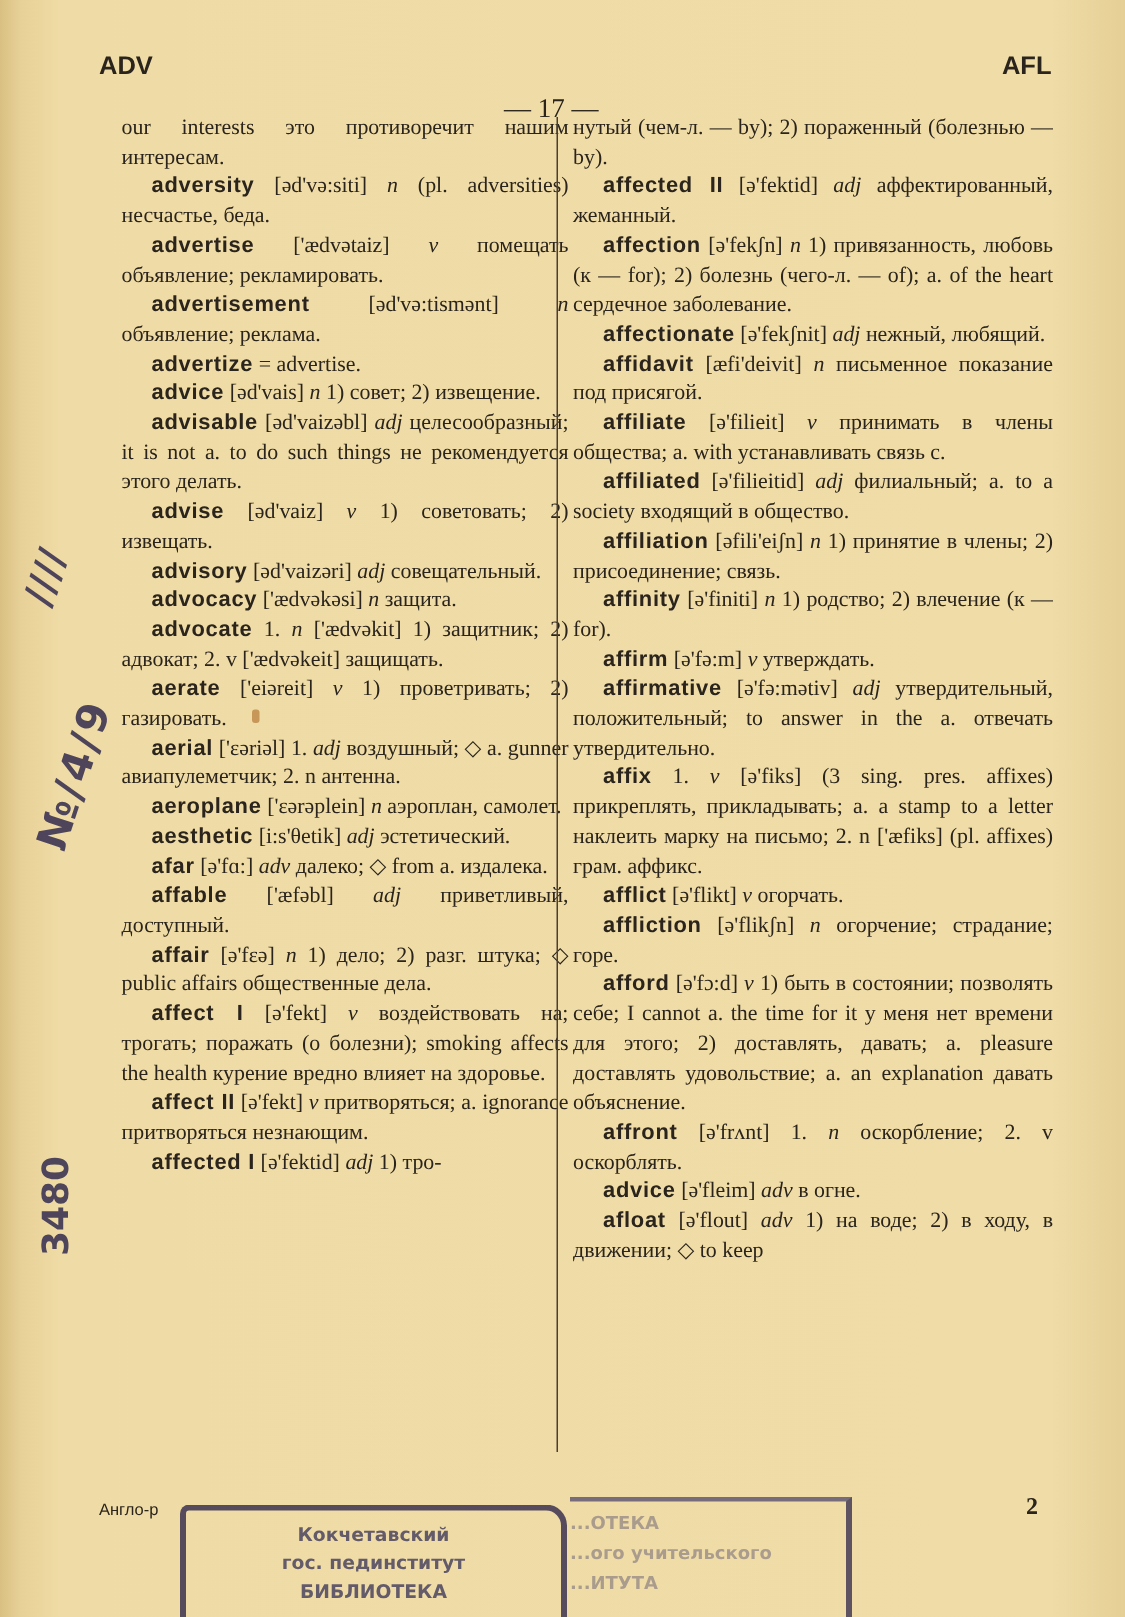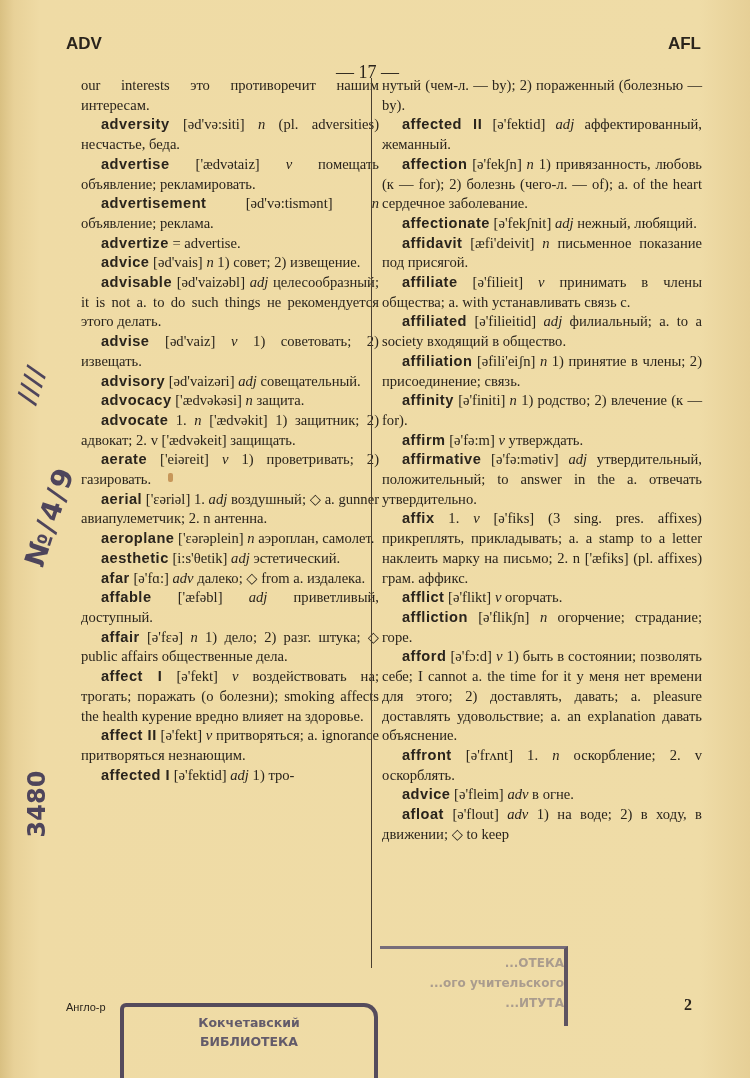--- a/index.html
+++ b/index.html
@@ -50,24 +50,24 @@
   .stamp {
     position: absolute; left: 120px; top: 1003px; width: 258px; height: 75px;
     border: 4px solid #3b3350; border-radius: 6px 14px 0 0;
     border-bottom: none;
     box-sizing: border-box;
     font-family: "DejaVu Sans", sans-serif; font-weight: bold;
     color: #4b4560; text-align: center; font-size: 12.5px; line-height: 19px;
     padding-top: 6px; opacity: 0.85;
   }
   .stamp2 {
-    position: absolute; left: 380px; top: 946px; width: 188px; height: 80px;
+    position: absolute; left: 380px; top: 998px; width: 188px; height: 80px;
     border-right: 4px solid #3b3350; border-top: 3px solid #5a5270;
     font-family: "DejaVu Sans", sans-serif; font-weight: bold;
-    color: #9a8d88; text-align: right; font-size: 12px; line-height: 20px;
+    color: #9a8d88; text-align: left; font-size: 12px; line-height: 20px;
     padding-top: 4px; opacity: 0.8; box-sizing: border-box;
   }
   .hand {
     position: absolute; color: #3d3554; font-family: "DejaVu Sans", sans-serif;
     font-weight: bold; opacity: 0.9;
   }
   .hand-1 { left: 12px; top: 370px; font-size: 26px; transform: rotate(-72deg); }
   .hand-2 { left: -2px; top: 500px; font-size: 28px; transform: rotate(-72deg); letter-spacing: 2px; }
   .hand-3 { left: 4px; top: 790px; font-size: 24px; transform: rotate(-90deg); }
   .smudge { position: absolute; width: 5px; height: 9px; background: #b77a3b; border-radius: 2px; opacity: 0.7; }
@@ -132,20 +132,21 @@
 
   <div class="hand hand-1">////</div>
   <div class="hand hand-2">№/4/9</div>
   <div class="hand hand-3">3480</div>
 
   <div class="footer-sig">Англо-р</div>
   <div class="footer-num">2</div>
 
   <div class="stamp">
     <div>Кокчетавский</div>
+    <div>гос. пединститут</div>
     <div>БИБЛИОТЕКА</div>
   </div>
   <div class="stamp2">
     <div>...ОТЕКА</div>
     <div>...ого учительского</div>
     <div>...ИТУТА</div>
   </div>
 </div>
 
 </body></html>

